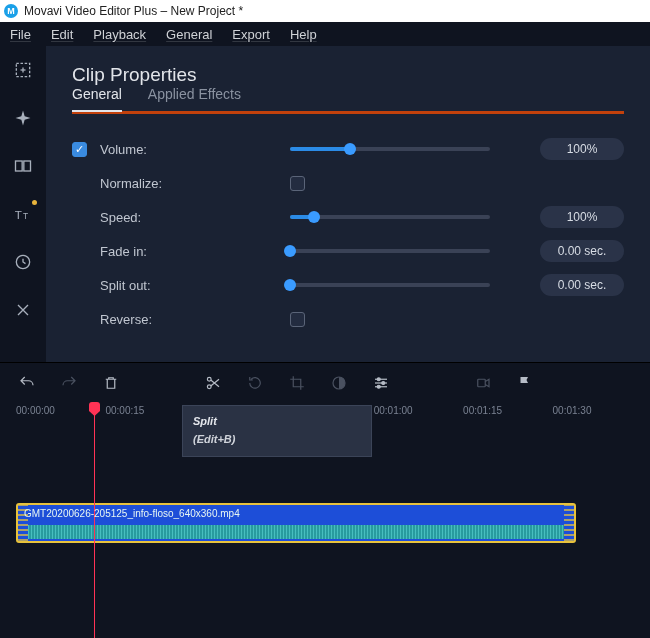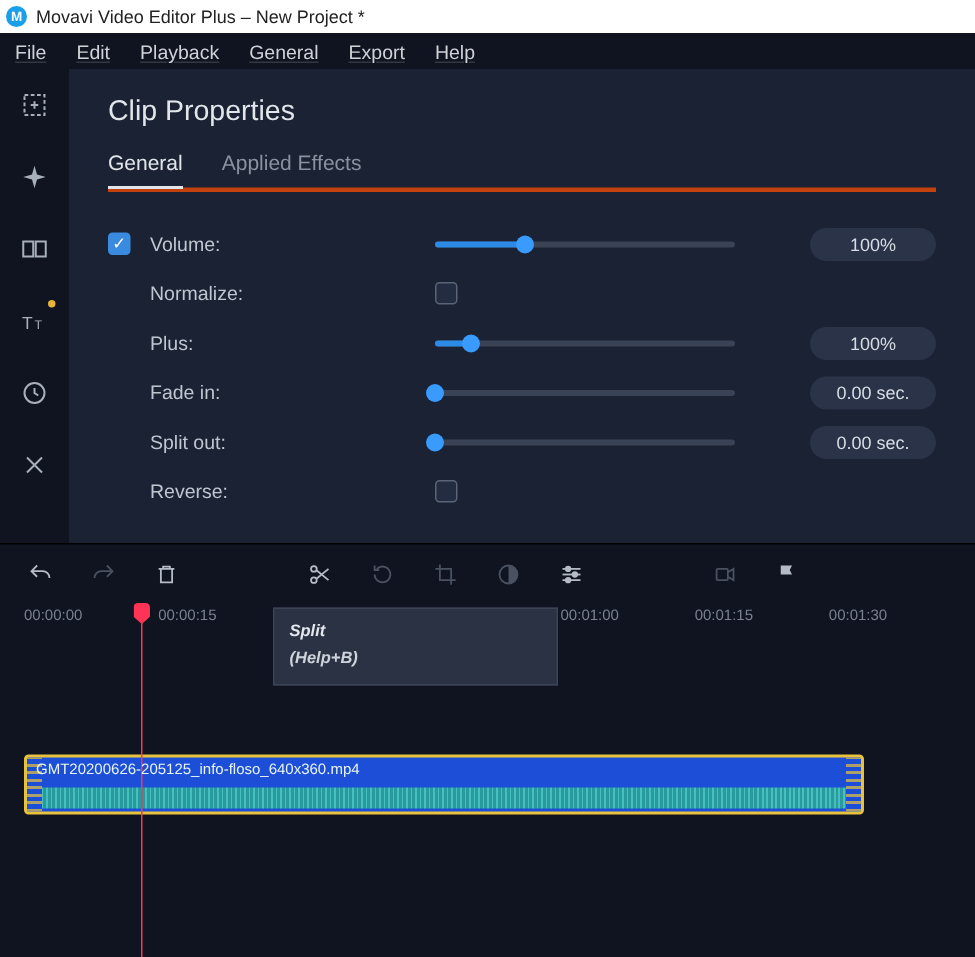--- a/index.html
+++ b/index.html
@@ -8,21 +8,21 @@
   .titlebar .logo { width: 14px; height: 14px; border-radius: 50%; background: #1aa0e8; display: flex; align-items: center; justify-content: center; color: #fff; font-size: 9px; font-weight: bold; }
   .app { width: 100%; height: calc(100% - 22px); background: #0f1420; display: flex; flex-direction: column; }
   .menubar { height: 24px; display: flex; align-items: center; padding: 0 10px; gap: 20px; color: #cfd2d6; font-size: 13px; }
   .menubar span { text-decoration: underline; text-decoration-color: rgba(255,255,255,0.15); text-underline-offset: 2px; cursor: default; }
   .mainrow { flex: 1; display: flex; min-height: 0; }
   .sidebar { width: 46px; background: #0f1420; display: flex; flex-direction: column; align-items: center; padding-top: 8px; gap: 16px; }
   .side-btn { width: 32px; height: 32px; display: flex; align-items: center; justify-content: center; color: #a8b0bc; position: relative; }
   .side-btn svg { width: 20px; height: 20px; stroke: currentColor; fill: none; stroke-width: 1.6; }
   .side-dot { position: absolute; top: 2px; right: 2px; width: 5px; height: 5px; border-radius: 50%; background: #e8b43c; }
   .panel { flex: 1; background: #1a2233; padding: 18px 26px; display: flex; flex-direction: column; }
-  .panel h1 { color: #e2e5ea; font-size: 19px; font-weight: 500; margin-bottom: 14px; }
+  .panel h1 { color: #e2e5ea; font-size: 19px; font-weight: 500; }
   .tabs { display: flex; gap: 26px; border-bottom: 3px solid #c2410c; margin-bottom: 18px; }
   .tab { padding-bottom: 8px; color: #8a92a0; font-size: 14px; }
   .tab.active { color: #e2e5ea; border-bottom: 2px solid #e2e5ea; margin-bottom: -1px; }
   .prop-row { display: flex; align-items: center; height: 34px; gap: 10px; }
   .prop-check { width: 18px; display: flex; align-items: center; }
   .checkbox { width: 15px; height: 15px; border: 1px solid #5a6478; border-radius: 3px; background: #232c40; display: flex; align-items: center; justify-content: center; }
   .checkbox.on { background: #3a8be0; border-color: #3a8be0; }
   .checkbox.on::after { content: "✓"; color: #fff; font-size: 11px; }
   .prop-label { width: 80px; color: #c0c6d0; font-size: 13px; }
   .prop-mid { flex: 1; display: flex; align-items: center; padding-left: 100px; }
@@ -148,21 +148,21 @@
         <div class="prop-mid">
             <div class="check-cell">
               <div class="checkbox"></div>
             </div>
           </div>
         <div style="width:94px"></div>
       </div>
 
       <div class="prop-row">
         <div class="prop-check"></div>
-        <div class="prop-label">Plus:</div>
+        <div class="prop-label">Speed:</div>
         <div class="prop-mid">
             <div class="slider">
               <div class="slider-fill" style="width:12%"></div>
               <div class="slider-thumb" style="left:12%"></div>
             </div>
           </div>
         <div class="prop-val">100%</div>
       </div>
 
       <div class="prop-row">
@@ -297,21 +297,21 @@
               <span>00:01:15</span>
             </div>
           <div class="tick">
               <span>00:01:30</span>
             </div>
         </div>
       </div>
 
       <div class="tooltip">
         <div class="tt-title">Split</div>
-        <div class="tt-key">(Help+B)</div>
+        <div class="tt-key">(Edit+B)</div>
       </div>
 
       <div class="track">
         <div class="track-head">
           <svg viewBox="0 0 24 24">
               <text x="6" y="17" font-size="14" fill="currentColor">T</text>
             </svg>
           <svg class="eye" viewBox="0 0 24 24">
               <path d="M2 12 s4 -7 10 -7 s10 7 10 7 s-4 7 -10 7 s-10 -7 -10 -7 Z"></path>
               <circle cx="12" cy="12" r="3"></circle>

